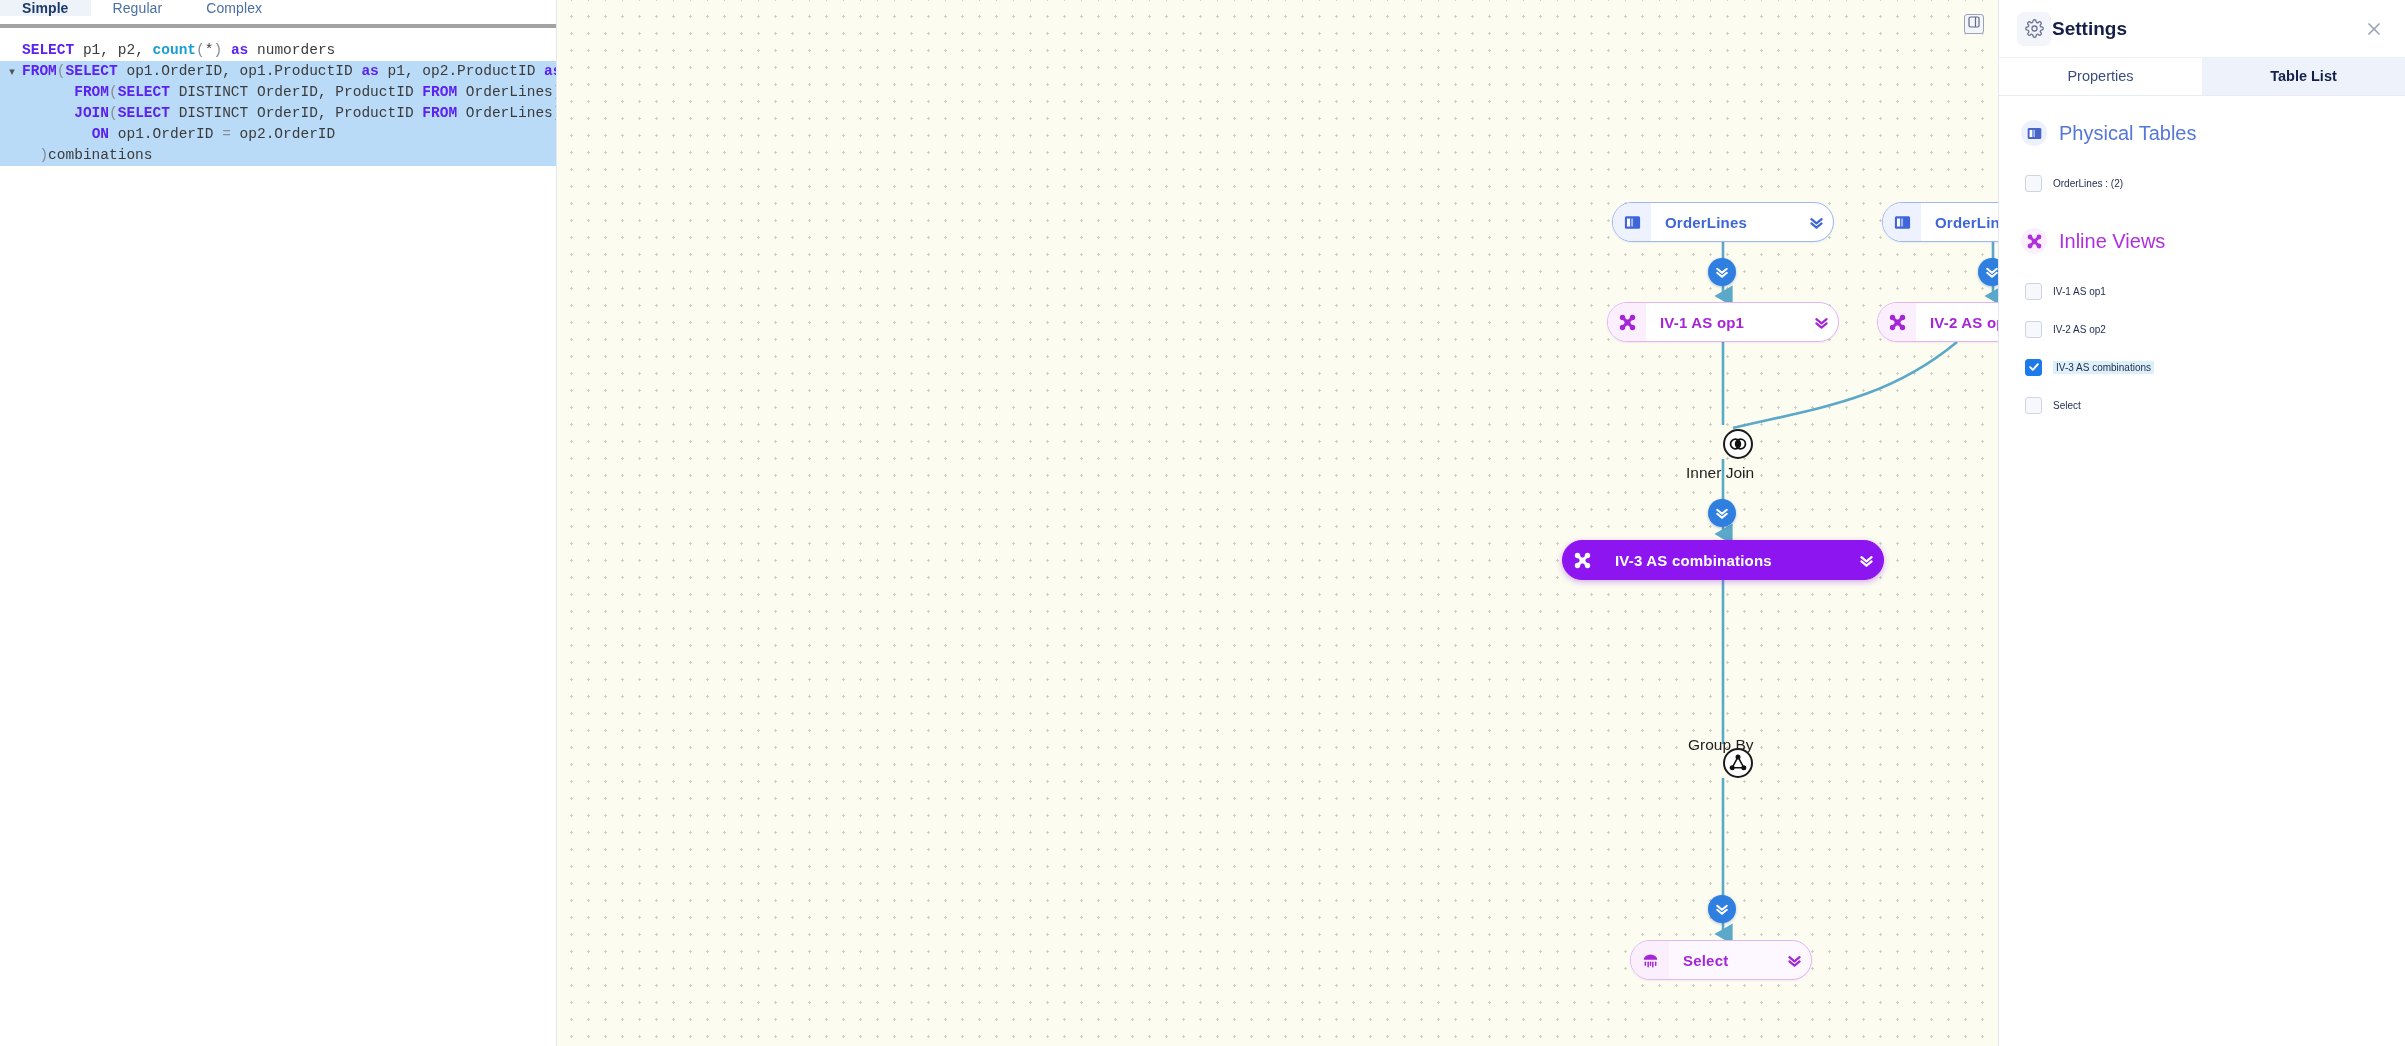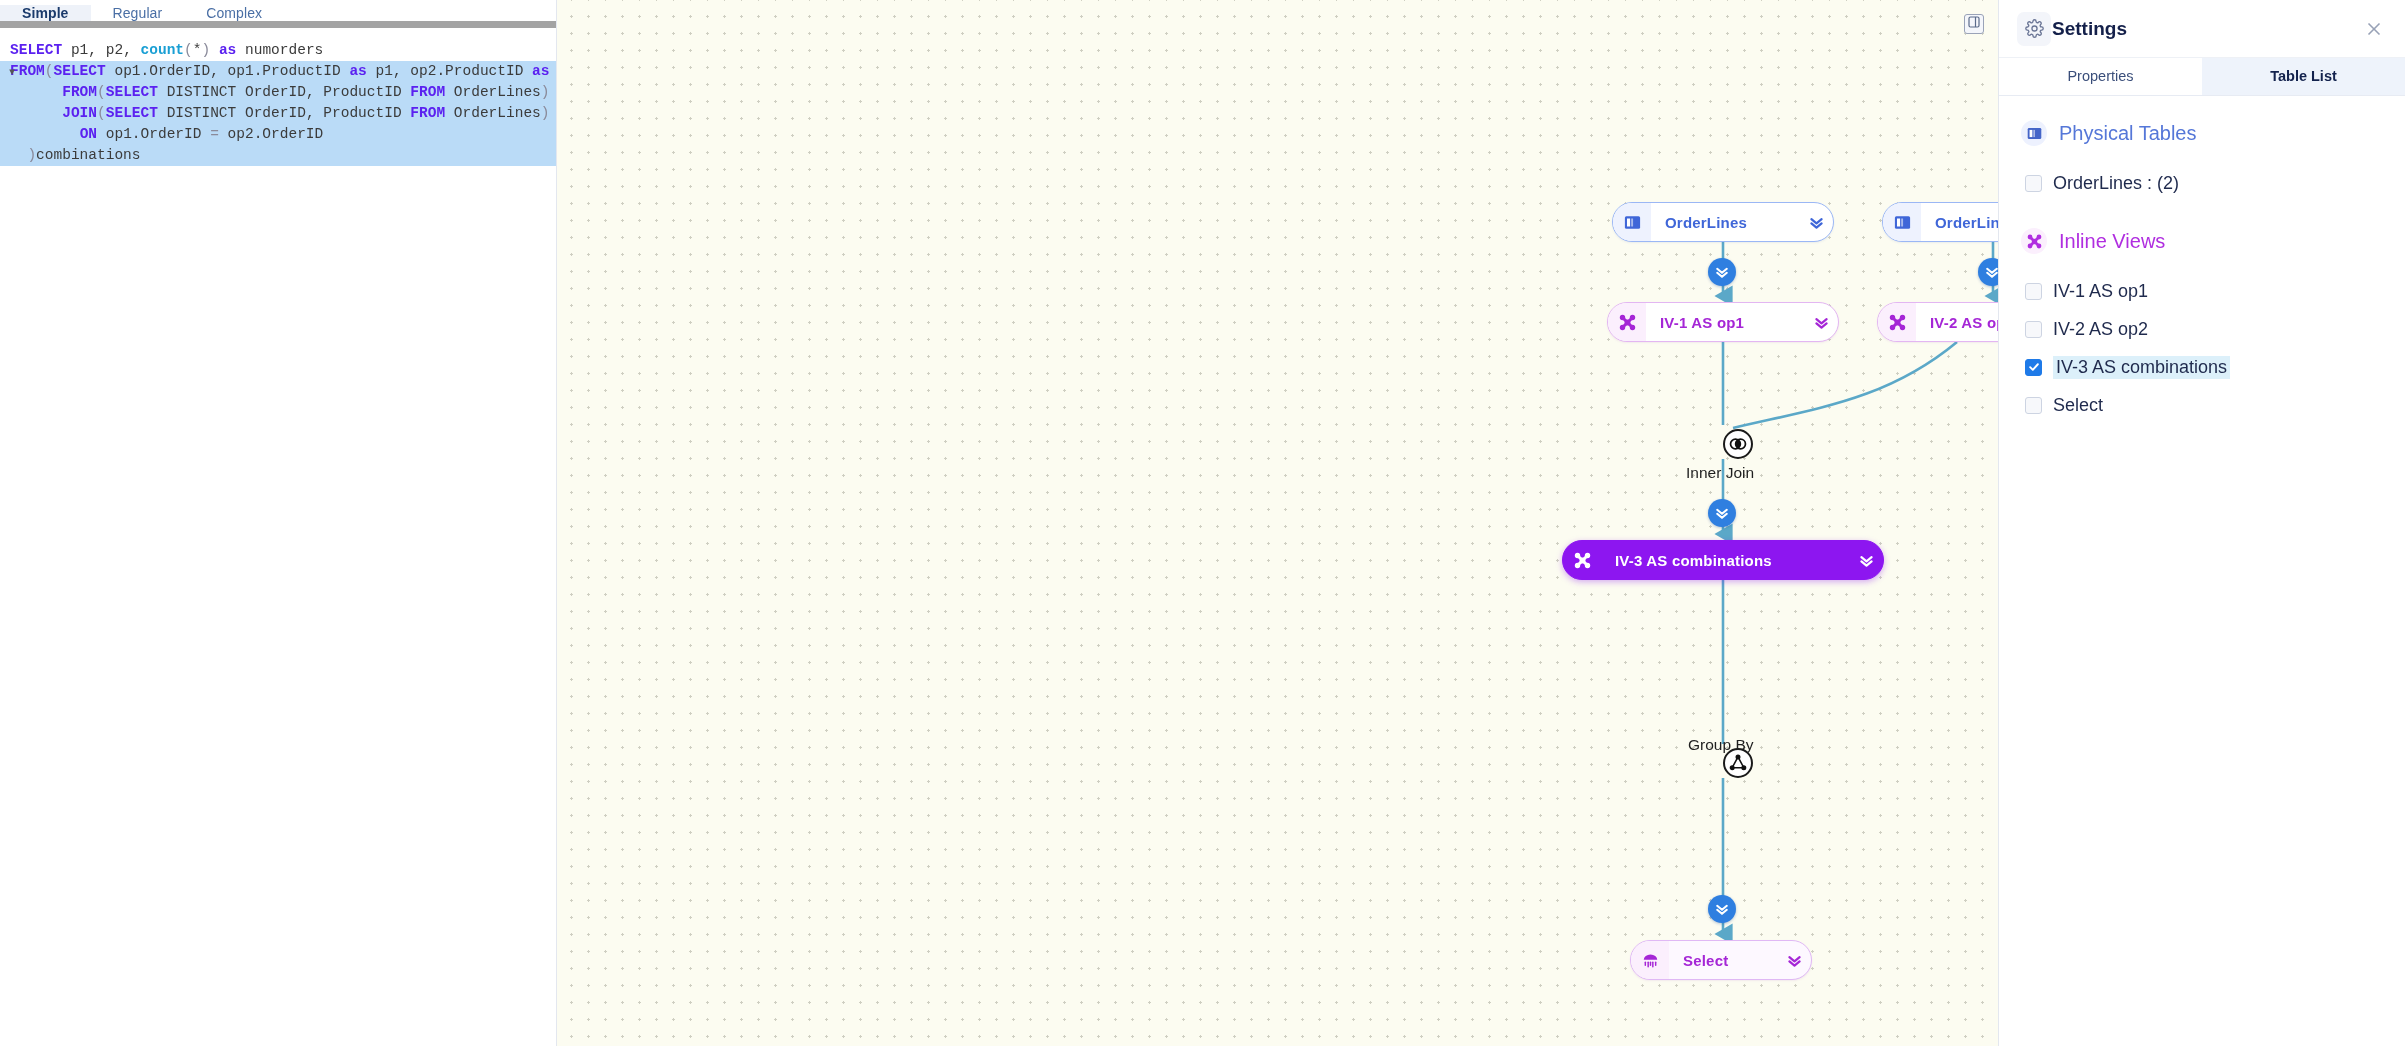--- a/index.html
+++ b/index.html
@@ -19,23 +19,23 @@
     background: #ffffff;
     border-right: 1px solid #e3e7ef;
     display: flex;
     flex-direction: column;
     position: relative;
     flex: 0 0 557px;
   }
   .editor-tabs {
     display: flex;
     height: 28px;
-    border-bottom: 7px solid #a3a3a3;
-    background: #ffffff;
-    align-items: flex-end;
+    border-bottom: 4px solid #a3a3a3;
+    background: #ffffff;
+    align-items: flex-start;
   }
   .editor-tab {
     padding: 0 22px;
     font-size: 14px;
     display: flex;
     align-items: center;
     color: #4a6fa5;
     cursor: pointer;
     letter-spacing: .1px;
   }
@@ -52,21 +52,21 @@
     line-height: 21px;
     background: #ffffff;
     overflow: hidden;
     position: relative;
   }
   .code-line {
     display: block;
     white-space: pre;
     height: 21px;
     line-height: 21px;
-    padding-left: 10px;
+    padding-left: 22px;
     position: relative;
   }
   .code-line.sel { background: #badbf7; }
   .fold-marker {
     position: absolute;
     left: 6px;
     top: 0;
     width: 12px;
     height: 21px;
     line-height: 20px;
@@ -271,21 +271,21 @@
     border: 1.5px solid #cdd4e2;
     border-radius: 3px;
     background: #f7f8fb;
     flex: 0 0 17px;
     display: flex; align-items: center; justify-content: center;
   }
   .chk.checked {
     background: #1e7ae8;
     border-color: #1e7ae8;
   }
-  .chk-label { font-size: 18px; color: #1f2a4d; }
+  .chk-label { font-size: 10px; color: #1f2a4d; }
   .chk-row.highlight .chk-label {
     background: #dcf0fa;
     padding: 1px 3px;
   }
   .group-gap { height: 26px; }
 </style>
 </head>
 <body>
 
 <div class="app">

